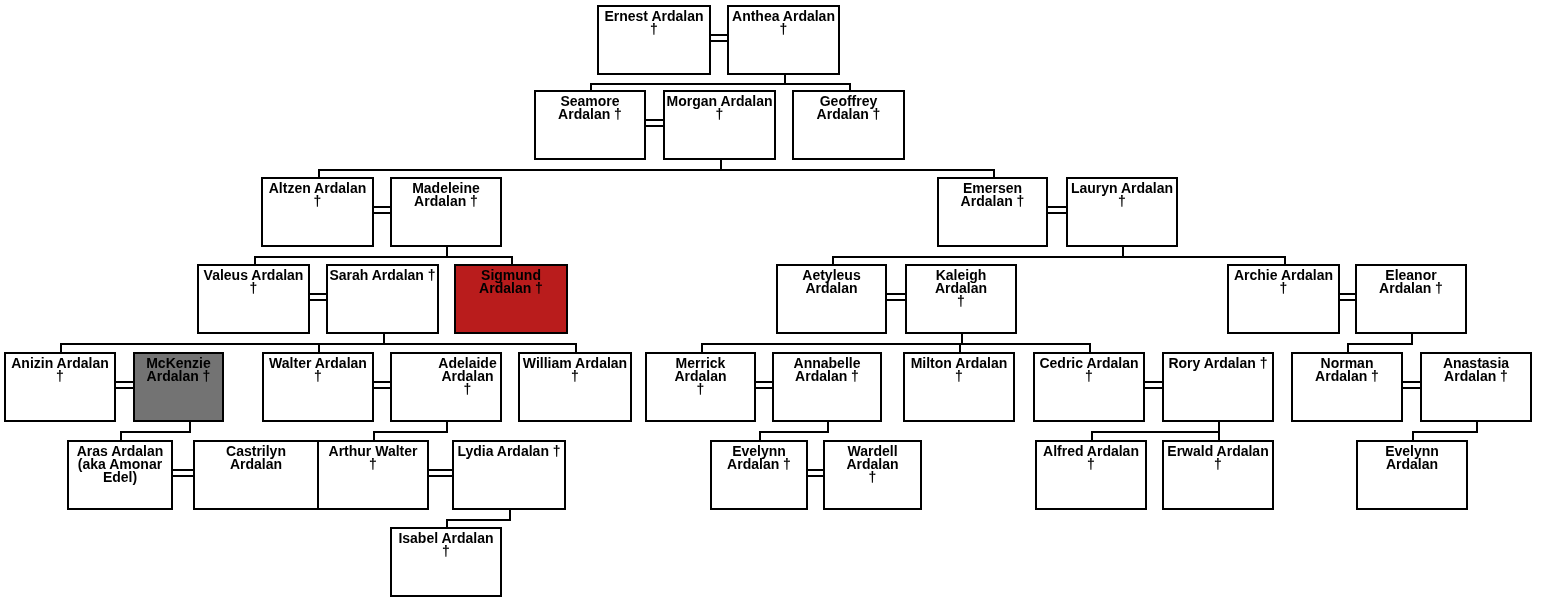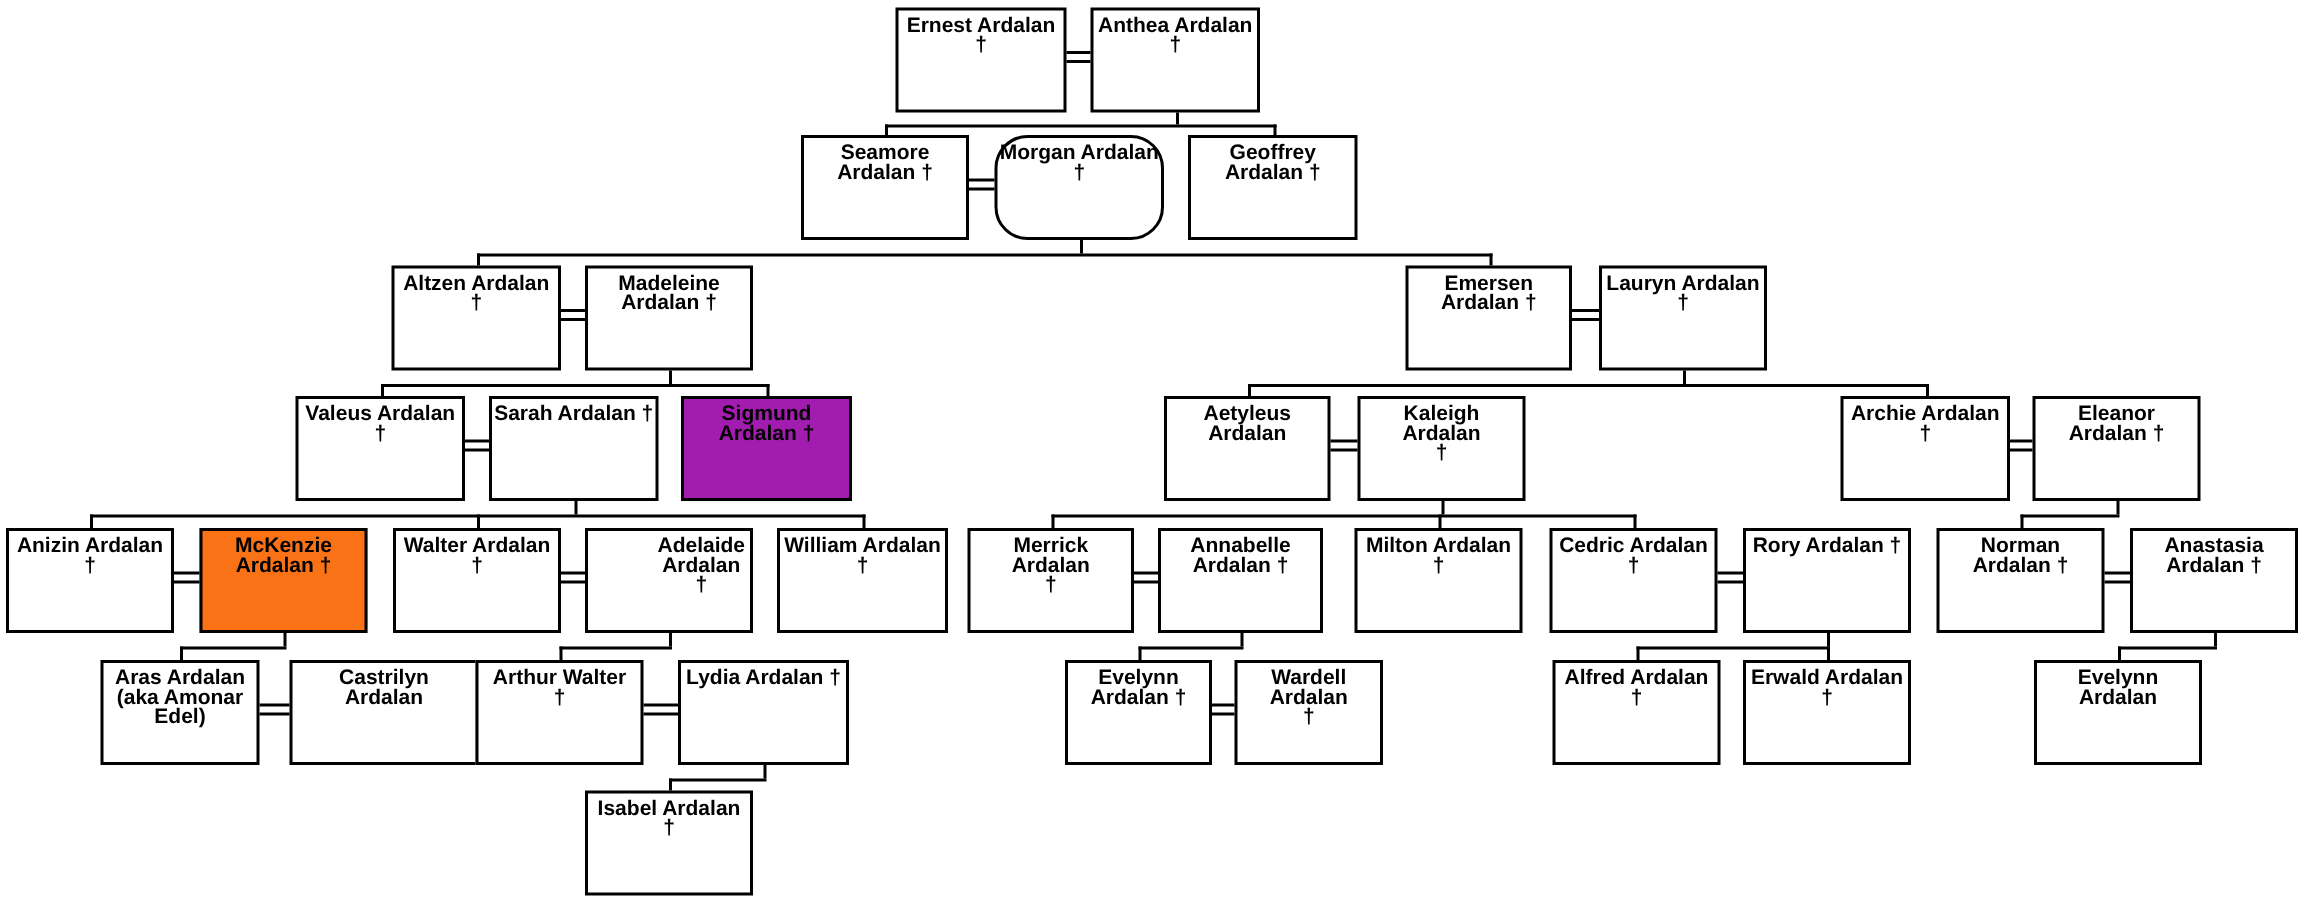--- a/index.html
+++ b/index.html
@@ -26,21 +26,21 @@
 †</div>
     </div>
     <div class="person" style="left: 727px; top: 5px; width: 113px; height: 70px; border-color: rgb(0, 0, 0); background: rgb(255, 255, 255);">
       <div class="label" style="color: rgb(0, 0, 0);">Anthea Ardalan
 †</div>
     </div>
     <div class="person" style="left: 534px; top: 90px; width: 112px; height: 70px; border-color: rgb(0, 0, 0); background: rgb(255, 255, 255);">
       <div class="label" style="color: rgb(0, 0, 0);">Seamore
 Ardalan †</div>
     </div>
-    <div class="person" style="left: 663px; top: 90px; width: 113px; height: 70px; border-color: rgb(0, 0, 0); background: rgb(255, 255, 255); border-radius: 22px;">
+    <div class="person" style="left: 663px; top: 90px; width: 113px; height: 70px; border-color: rgb(0, 0, 0); background: rgb(255, 255, 255);">
       <div class="label" style="color: rgb(0, 0, 0);">Morgan Ardalan
 †</div>
     </div>
     <div class="person" style="left: 792px; top: 90px; width: 113px; height: 70px; border-color: rgb(0, 0, 0); background: rgb(255, 255, 255);">
       <div class="label" style="color: rgb(0, 0, 0);">Geoffrey
 Ardalan †</div>
     </div>
     <div class="person" style="left: 261px; top: 177px; width: 113px; height: 70px; border-color: rgb(0, 0, 0); background: rgb(255, 255, 255);">
       <div class="label" style="color: rgb(0, 0, 0);">Altzen Ardalan
 †</div>
@@ -57,21 +57,21 @@
       <div class="label" style="color: rgb(0, 0, 0);">Lauryn Ardalan
 †</div>
     </div>
     <div class="person" style="left: 197px; top: 264px; width: 113px; height: 70px; border-color: rgb(0, 0, 0); background: rgb(255, 255, 255);">
       <div class="label" style="color: rgb(0, 0, 0);">Valeus Ardalan
 †</div>
     </div>
     <div class="person" style="left: 326px; top: 264px; width: 113px; height: 70px; border-color: rgb(0, 0, 0); background: rgb(255, 255, 255);">
       <div class="label" style="color: rgb(0, 0, 0); text-align: center;">Sarah Ardalan †</div>
     </div>
-    <div class="person" style="left: 454px; top: 264px; width: 114px; height: 70px; border-color: rgb(0, 0, 0); background: #a21caf;">
+    <div class="person" style="left: 454px; top: 264px; width: 114px; height: 70px; border-color: rgb(0, 0, 0); background: #b91c1c;">
       <div class="label" style="color: rgb(0, 0, 0);">Sigmund
 Ardalan †</div>
     </div>
     <div class="person" style="left: 776px; top: 264px; width: 111px; height: 70px; border-color: rgb(0, 0, 0); background: rgb(255, 255, 255);">
       <div class="label" style="color: rgb(0, 0, 0);">Aetyleus
 Ardalan</div>
     </div>
     <div class="person" style="left: 905px; top: 264px; width: 112px; height: 70px; border-color: rgb(0, 0, 0); background: rgb(255, 255, 255);">
       <div class="label" style="color: rgb(0, 0, 0);">Kaleigh Ardalan
 †</div>
@@ -81,21 +81,21 @@
 †</div>
     </div>
     <div class="person" style="left: 1355px; top: 264px; width: 112px; height: 70px; border-color: rgb(0, 0, 0); background: rgb(255, 255, 255);">
       <div class="label" style="color: rgb(0, 0, 0);">Eleanor
 Ardalan †</div>
     </div>
     <div class="person" style="left: 4px; top: 352px; width: 112px; height: 70px; border-color: rgb(0, 0, 0); background: rgb(255, 255, 255);">
       <div class="label" style="color: rgb(0, 0, 0);">Anizin Ardalan
 †</div>
     </div>
-    <div class="person" style="left: 133px; top: 352px; width: 112px; height: 70px; border-color: rgb(0, 0, 0); background: #f97316;">
+    <div class="person" style="left: 133px; top: 352px; width: 91px; height: 70px; border-color: rgb(0, 0, 0); background: #737373;">
       <div class="label" style="color: rgb(0, 0, 0);">McKenzie
 Ardalan †</div>
     </div>
     <div class="person" style="left: 262px; top: 352px; width: 112px; height: 70px; border-color: rgb(0, 0, 0); background: rgb(255, 255, 255);">
       <div class="label" style="color: rgb(0, 0, 0);">Walter Ardalan
 †</div>
     </div>
     <div class="person" style="left: 390px; top: 352px; width: 112px; height: 70px; border-color: rgb(0, 0, 0); background: rgb(255, 255, 255);">
       <div class="label" style="color: rgb(0, 0, 0); padding-left: 44px;">Adelaide
 Ardalan †</div>

